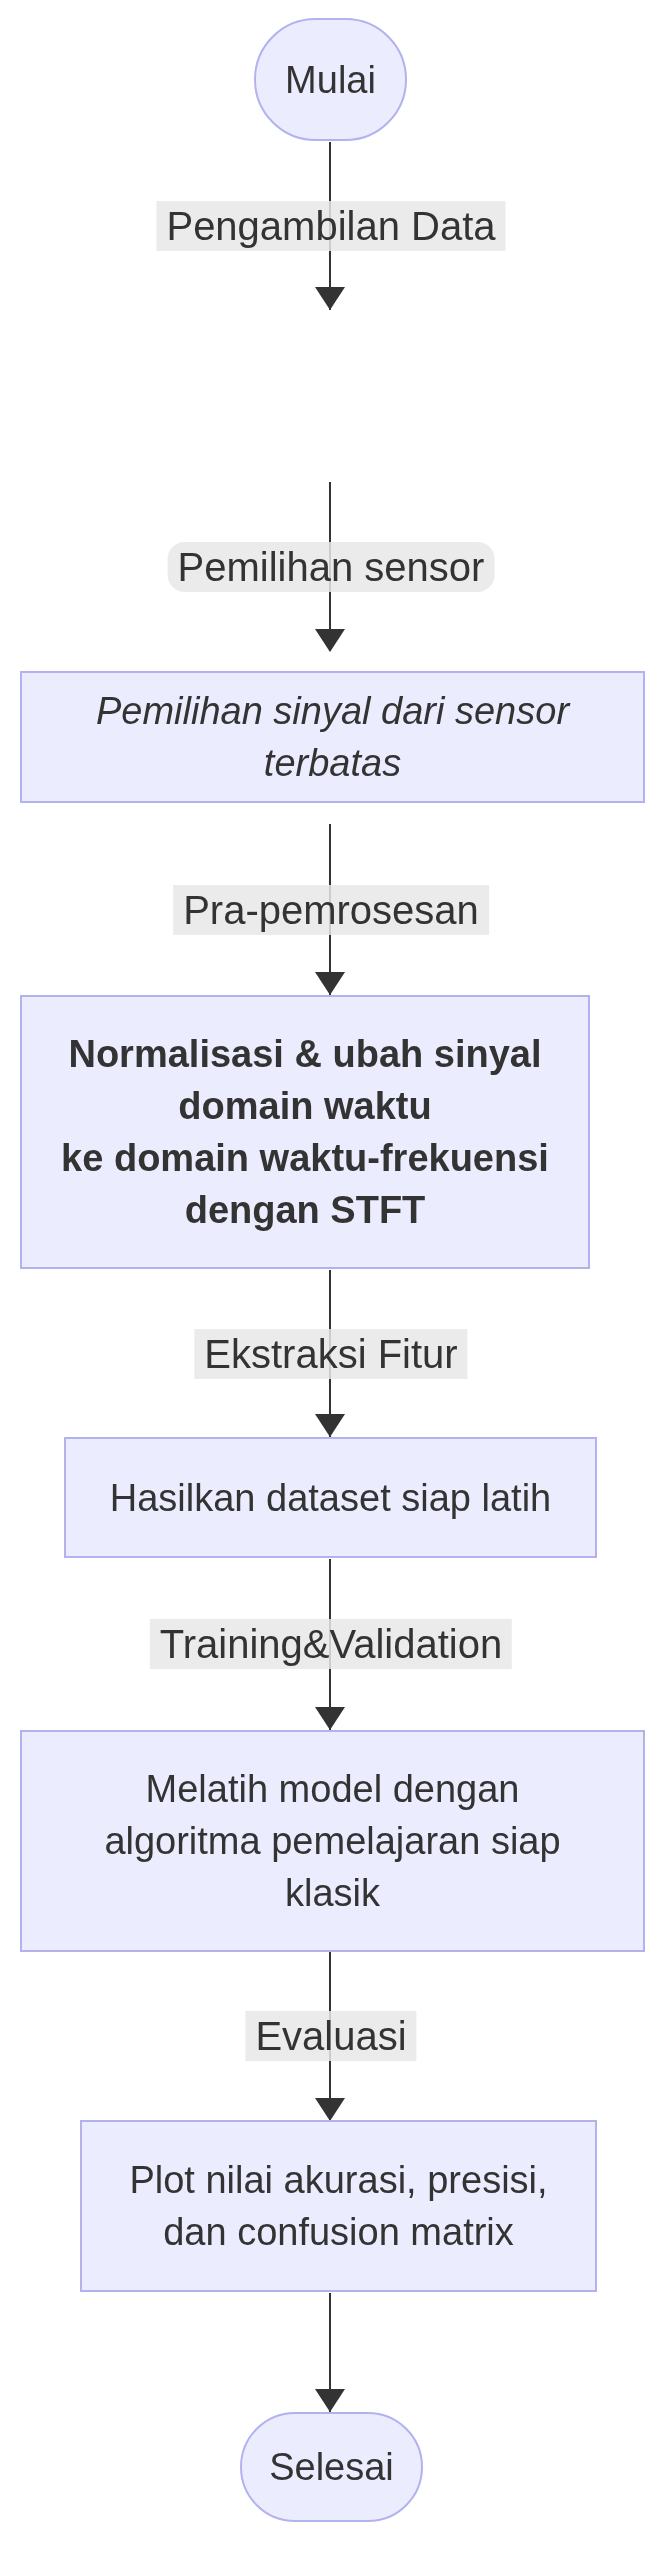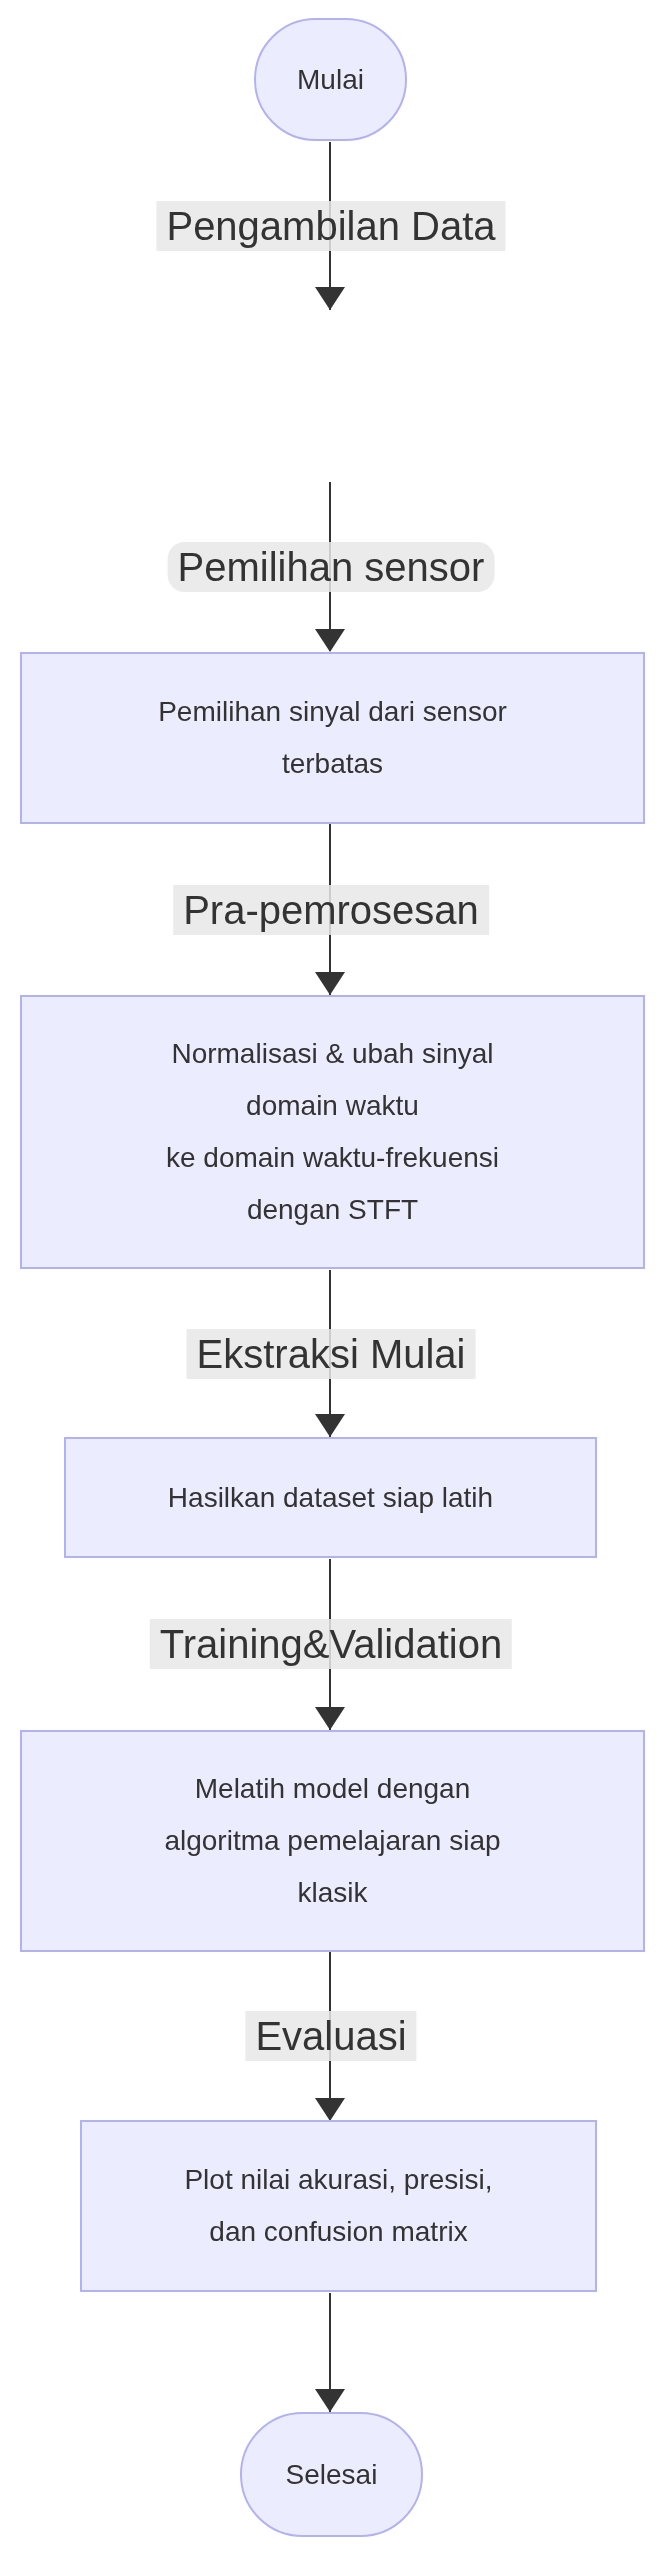--- a/index.html
+++ b/index.html
@@ -54,36 +54,36 @@
   
   .node {
     position: absolute;
     background: var(--node-fill);
     border: 2.7px solid var(--node-border);
     color: var(--text);
     display: flex;
     align-items: center;
     justify-content: center;
     text-align: center;
-    font-size: 28px;
+    font-size: 38px;
     line-height: 52px;
     white-space: pre-line;
     z-index: 3;
   }
   .stadium { border-radius: 670px; }
 
   
   .n-start   { left: 254px; top: 18px;   width: 153px; height: 123px; }
   .n-unduh   { left: 147px; top: 310px;  width: 366px; height: 172px; }
-  .n-pilih   { left: 20px;  top: 652px;  width: 625px; height: 172px; }
-  .n-normal  { left: 20px;  top: 995px; width: 625px; height: 274px; }
+  .n-pilih   { left: 20px;  top: 671px;  width: 625px; height: 132px; font-style: italic; }
+  .n-normal  { left: 20px;  top: 995px; width: 570px; height: 274px; font-weight: bold; }
   .n-hasil   { left: 64px;  top: 1437px; width: 533px; height: 121px; text-align: right; }
   .n-latih   { left: 20px;  top: 1730px; width: 625px; height: 222px; }
   .n-plot    { left: 72px; top: 2120px; width: 517px; height: 172px; margin-left: 8px; }
-  .n-end     { left: 240px; top: 2412px; width: 183px; height: 125px; }
+  .n-end     { left: 240px; top: 2412px; width: 183px; height: 110px; }
 
   
   .e1 { top: 142px;  height: 168px; }
   .e2 { top: 482px;  height: 169px; }
   .e3 { top: 824px; height: 171px; }
   .e4 { top: 1270px; height: 168px; }
   .e5 { top: 1559px; height: 171px; }
   .e6 { top: 1952px; height: 168px; }
   .e7 { top: 2293px; height: 119px; }
 
@@ -119,21 +119,21 @@
   <div class="arrow-head h2"></div>
   <div class="arrow-head h3"></div>
   <div class="arrow-head h4"></div>
   <div class="arrow-head h5"></div>
   <div class="arrow-head h6"></div>
   <div class="arrow-head h7"></div>
 
   <div class="edge-label l1">Pengambilan Data</div>
   <div class="edge-label l2">Pemilihan sensor</div>
   <div class="edge-label l3">Pra-pemrosesan</div>
-  <div class="edge-label l4">Ekstraksi Mulai</div>
+  <div class="edge-label l4">Ekstraksi Fitur</div>
   <div class="edge-label l5">Training&amp;Validation</div>
   <div class="edge-label l6">Evaluasi</div>
 
   <div class="node stadium n-start">Mulai</div>
   <div class="node n-pilih">Pemilihan sinyal dari sensor
 terbatas</div>
   <div class="node n-normal">Normalisasi &amp; ubah sinyal
 domain waktu
 ke domain waktu-frekuensi
 dengan STFT</div>

